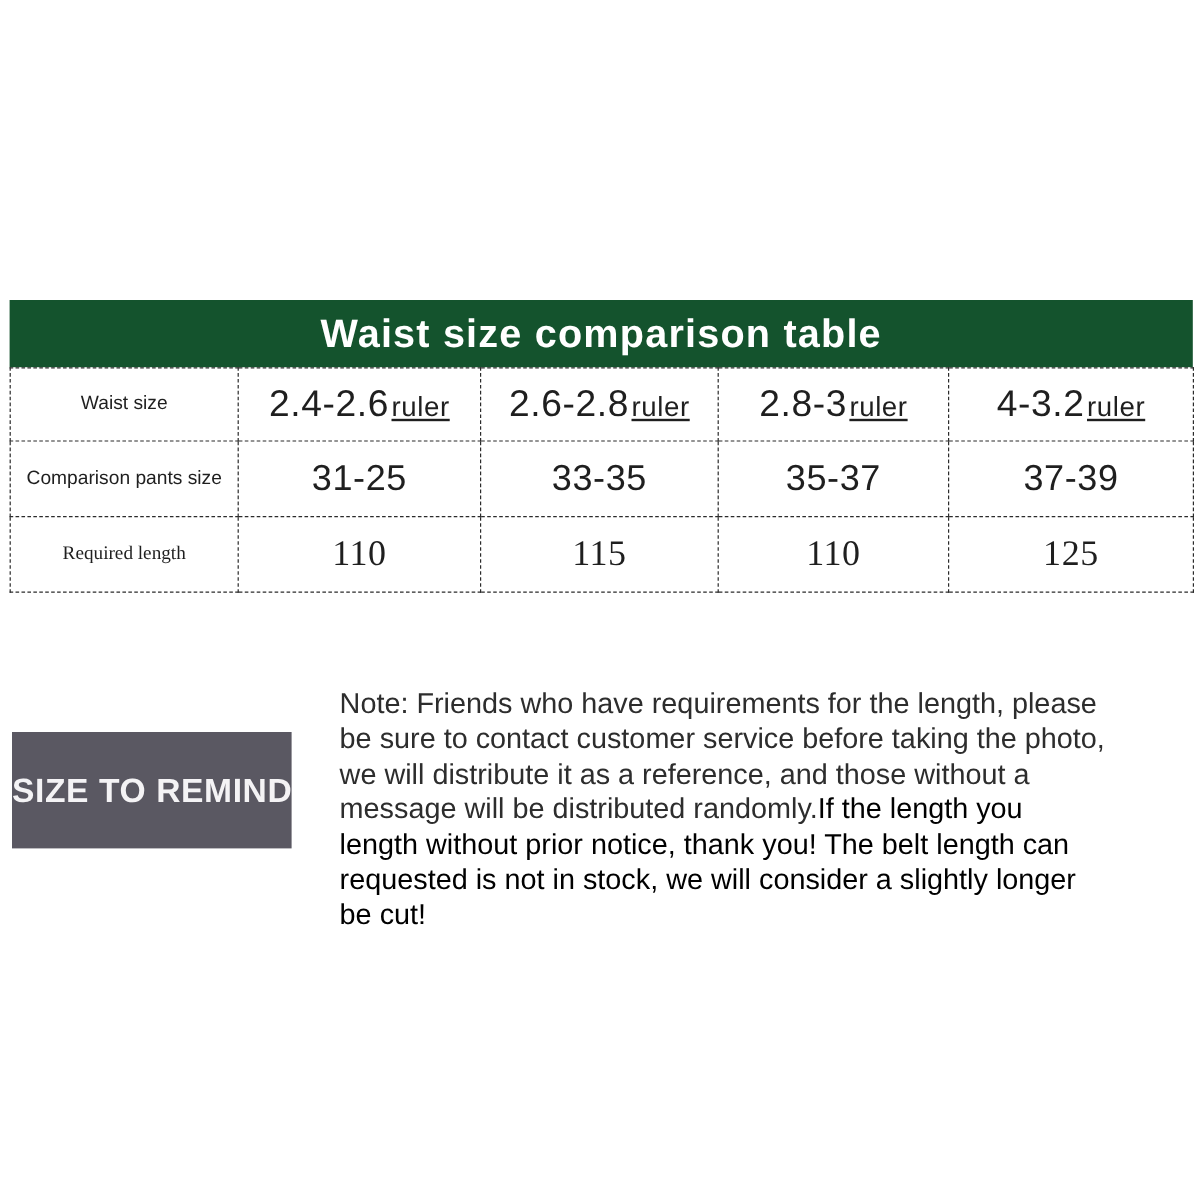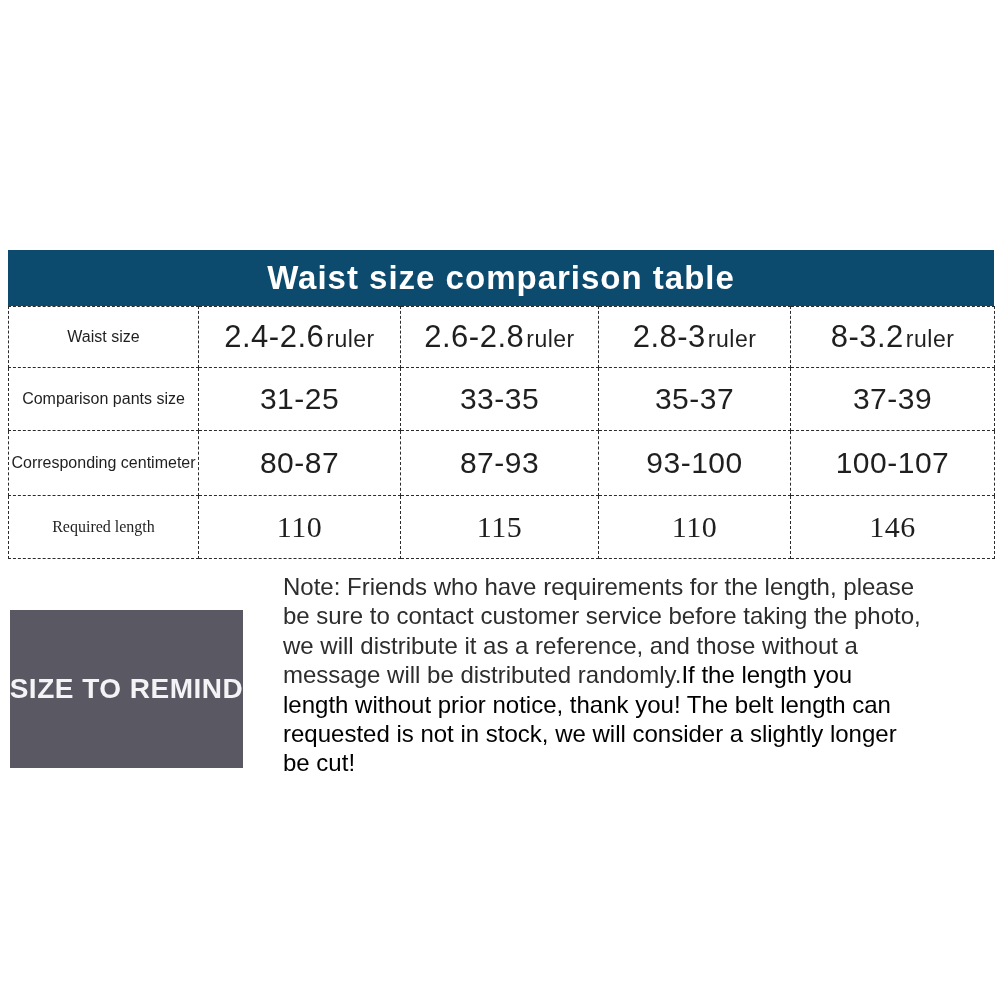--- a/index.html
+++ b/index.html
@@ -15,21 +15,21 @@
 
   
   .table-wrap {
     position: absolute;
     left: 8px;
     top: 250px;
     width: 986px;
   }
   .table-title-bar {
     height: 56px;
-    background: #0c4a6e;
+    background: #14532d;
     display: flex;
     align-items: center;
     justify-content: center;
   }
   .table-title-bar span {
     color: #ffffff;
     font-size: 33px;
     font-weight: bold;
     letter-spacing: 1px;
   }
@@ -41,37 +41,36 @@
   table.size-table td {
     border: 1px dashed #2b2b2b;
     text-align: center;
     vertical-align: middle;
     padding: 0 2px;
     color: #1f1f1f;
   }
   td.lbl { font-size: 16px; line-height: 1.25; }
   td.val { font-size: 30px; letter-spacing: 0.5px; }
   .big   { font-size: 31px; letter-spacing: 0.5px; }
-  .small { font-size: 23px; margin-left: 2px; }
+  .small { font-size: 23px; margin-left: 2px; text-decoration: underline; }
   tr.r1 td { height: 60px; }
   tr.r2 td { height: 62px; }
   tr.r3 td { height: 64px; }
   tr.r4 td { height: 62px; font-family: Liberation Serif, serif; }
 
   
   .remind-badge {
     position: absolute;
     left: 10px;
     top: 610px;
     width: 233px;
-    height: 158px;
+    height: 97px;
     background: #5a5862;
     display: flex;
     align-items: center;
-    justify-content: center;
   }
   .remind-badge span {
     color: #f4f3f5;
     font-size: 28px;
     font-weight: 600;
     letter-spacing: 0.5px;
     white-space: nowrap;
   }
 
   
@@ -104,42 +103,35 @@
           <col style="width:198px">
           <col style="width:192px">
           <col style="width:204px">
       </colgroup>
       <tbody>
         <tr class="r1">
           <td class="lbl">Waist size</td>
           <td class="val"><span class="big">2.4-2.6</span><span class="small">ruler</span></td>
           <td class="val"><span class="big">2.6-2.8</span><span class="small">ruler</span></td>
           <td class="val"><span class="big">2.8-3</span><span class="small">ruler</span></td>
-          <td class="val"><span class="big">8-3.2</span><span class="small">ruler</span></td>
+          <td class="val"><span class="big">4-3.2</span><span class="small">ruler</span></td>
         </tr>
         <tr class="r2">
           <td class="lbl">Comparison pants size</td>
           <td class="val">31-25</td>
           <td class="val">33-35</td>
           <td class="val">35-37</td>
           <td class="val">37-39</td>
         </tr>
-        <tr class="r3">
-          <td class="lbl">Corresponding centimeter</td>
-          <td class="val">80-87</td>
-          <td class="val">87-93</td>
-          <td class="val">93-100</td>
-          <td class="val">100-107</td>
-        </tr>
         <tr class="r4">
           <td class="lbl">Required length</td>
           <td class="val">110</td>
           <td class="val">115</td>
           <td class="val">110</td>
-          <td class="val">146</td>
+          <td class="val">125</td>
         </tr>
       </tbody>
     </table>
   </div>
 
   <div class="remind-badge">
     <span>SIZE TO REMIND</span>
   </div>
 
   <div class="note">

